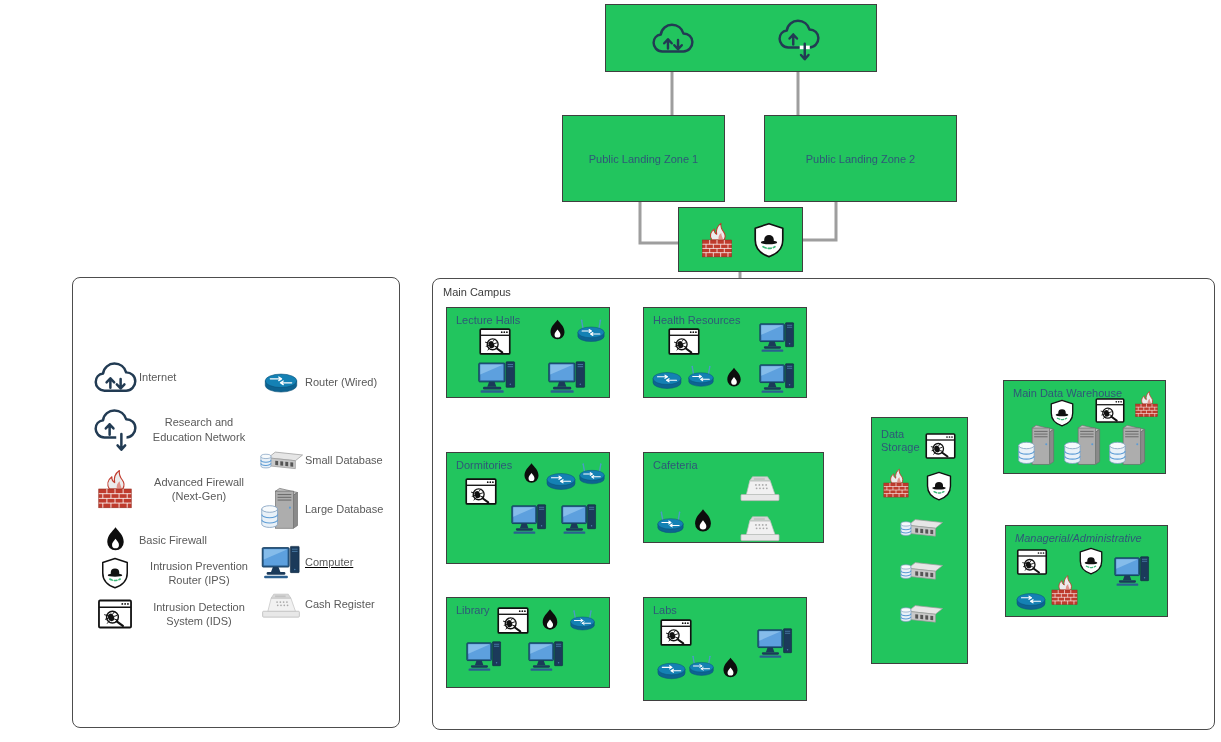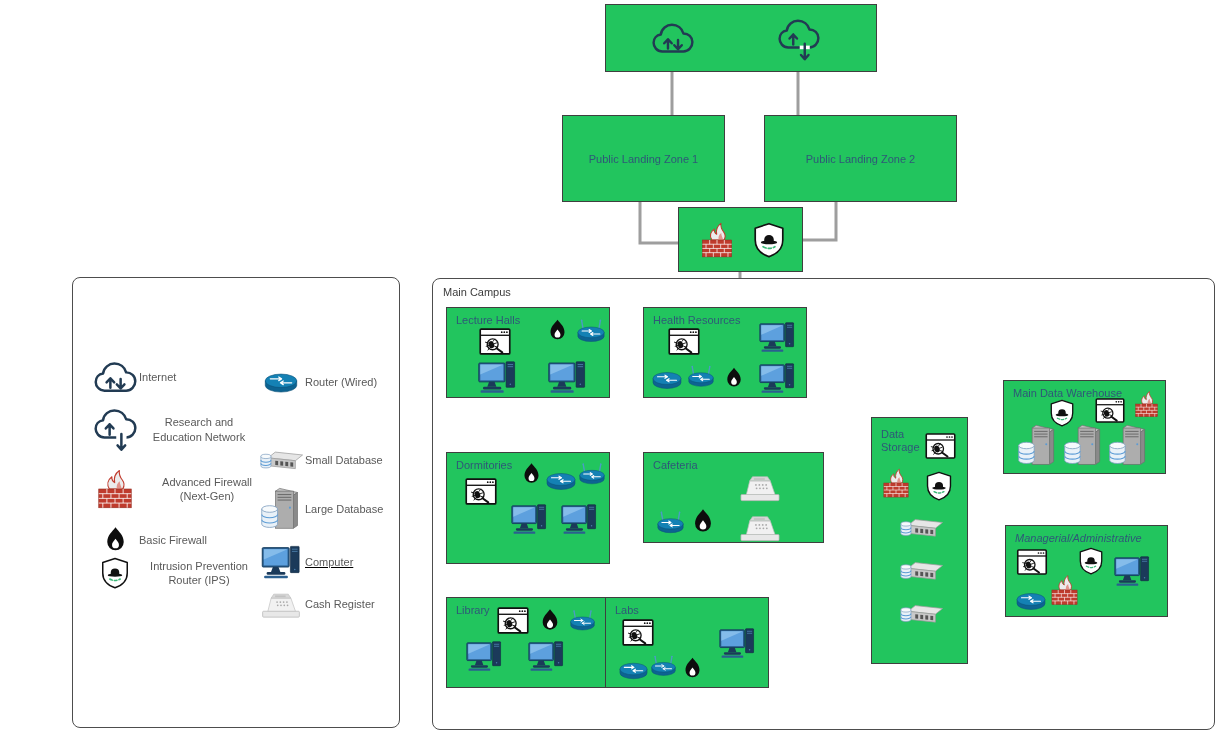--- a/index.html
+++ b/index.html
@@ -236,21 +236,21 @@
       <span class="lbl">Internet</span>
     </div>
     <div class="legend-item" style="left:18px;top:124px;">
       <span class="ico">
           <svg width="47" height="55">
             <use href="#i-cloud-re"></use>
           </svg>
         </span>
       <span class="lbl">Research and Education Network</span>
     </div>
-    <div class="legend-item" style="left:18px;top:184px;gap:8px;">
+    <div class="legend-item" style="left:18px;top:184px;">
       <span class="ico">
           <svg width="40" height="54">
             <use href="#i-advfw"></use>
           </svg>
         </span>
       <span class="lbl">Advanced Firewall (Next-Gen)</span>
     </div>
     <div class="legend-item" style="left:18px;top:245px;">
       <span class="ico">
           <svg width="27" height="34">
@@ -259,20 +259,28 @@
         </span>
       <span class="lbl">Basic Firewall</span>
     </div>
     <div class="legend-item" style="left:18px;top:277px;">
       <span class="ico">
           <svg width="32" height="36">
             <use href="#i-ips"></use>
           </svg>
         </span>
       <span class="lbl">Intrusion Prevention Router (IPS)</span>
+    </div>
+    <div class="legend-item" style="left:18px;top:320px;">
+      <span class="ico">
+          <svg width="36" height="32">
+            <use href="#i-ids"></use>
+          </svg>
+        </span>
+      <span class="lbl">Intrusion Detection System (IDS)</span>
     </div>
     <div class="legend-item" style="left:184px;top:92px;">
       <span class="ico">
           <svg width="36" height="25">
             <use href="#i-router"></use>
           </svg>
         </span>
       <span class="lbl">Router (Wired)</span>
     </div>
     <div class="legend-item" style="left:184px;top:170px;">
@@ -404,21 +412,21 @@
         <use href="#i-routerw"></use>
       </svg>
     <svg class="ic" style="left:18px;top:42px;width:38px;height:32px">
         <use href="#i-computer"></use>
       </svg>
     <svg class="ic" style="left:80px;top:42px;width:38px;height:32px">
         <use href="#i-computer"></use>
       </svg>
   </div>
 
-  <div class="box" style="left:605px;top:597px;width:164px;height:91px;">
+  <div class="box" style="left:643px;top:597px;width:164px;height:104px;">
     <span class="node-title">Labs</span>
     <svg class="ic" style="left:14px;top:20px;width:36px;height:29px">
         <use href="#i-ids"></use>
       </svg>
     <svg class="ic" style="left:112px;top:29px;width:38px;height:32px">
         <use href="#i-computer"></use>
       </svg>
     <svg class="ic" style="left:12px;top:62px;width:31px;height:21px">
         <use href="#i-router"></use>
       </svg>

